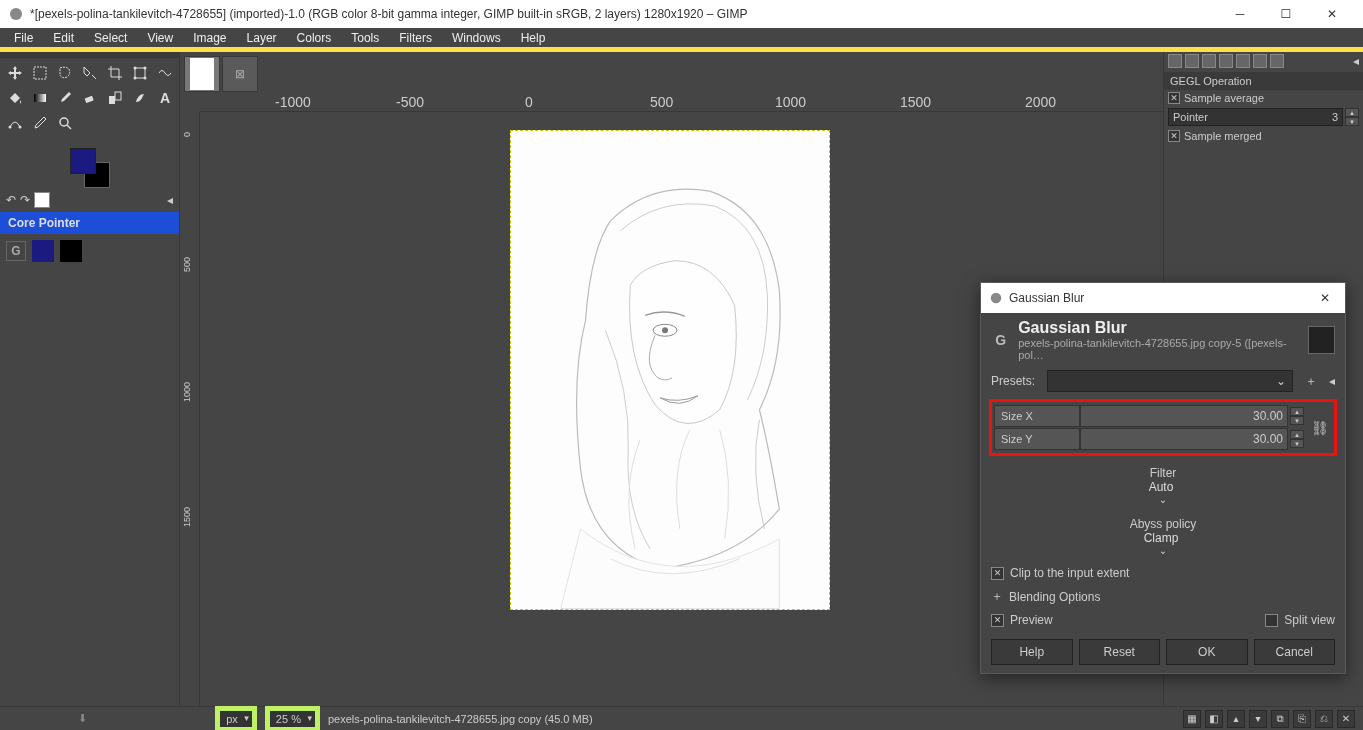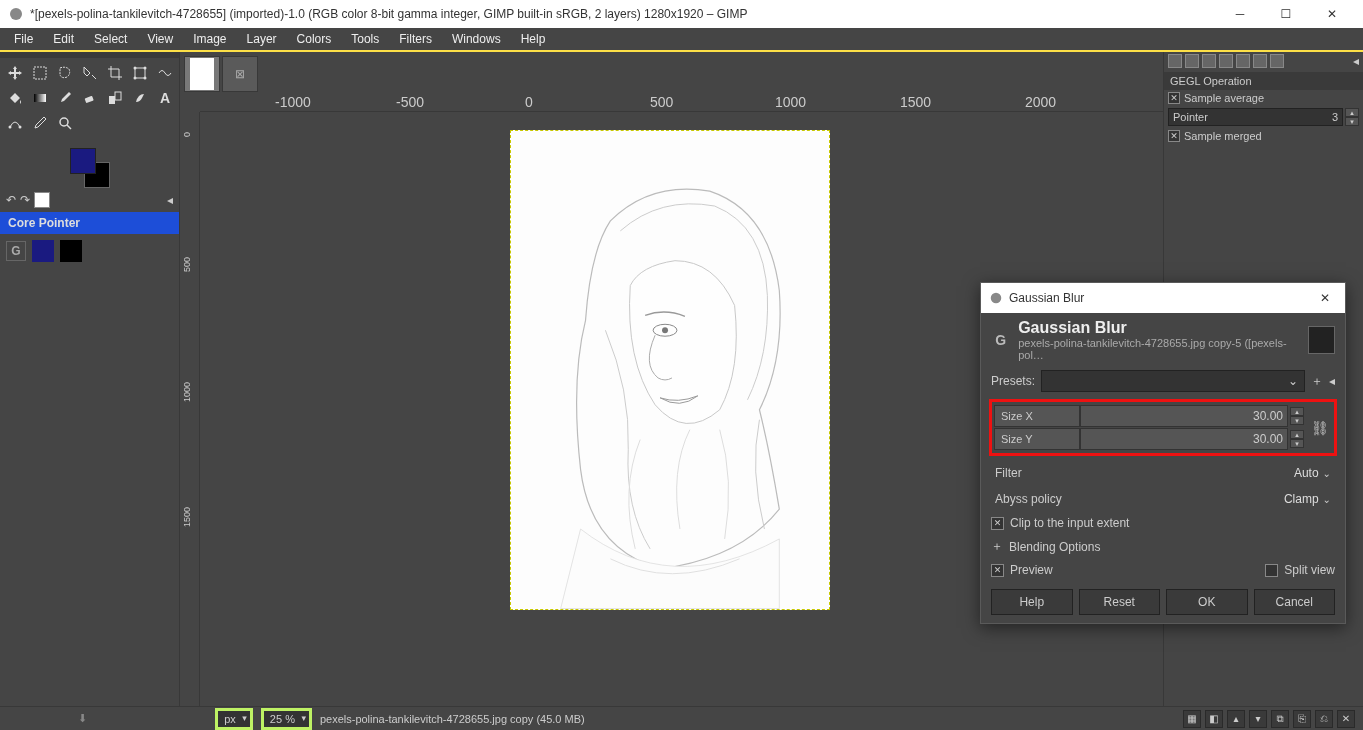--- a/index.html
+++ b/index.html
@@ -5,21 +5,21 @@
 * { margin: 0; padding: 0; box-sizing: border-box; user-select: none; }
 body { font-family: "Segoe UI", Tahoma, sans-serif; font-size: 12px; background: #454545; color: #ccc; width: 1363px; height: 730px; overflow: hidden; position: relative; }
 
 
 .titlebar { height: 28px; background: #fff; color: #333; display: flex; align-items: center; padding: 0 8px; font-size: 12px; }
 .titlebar .logo { width: 16px; height: 16px; margin-right: 6px; color: #666; }
 .titlebar .title { flex: 1; }
 .titlebar .win-btn { width: 46px; height: 28px; display: flex; align-items: center; justify-content: center; color: #333; }
 
 
-.menubar { height: 24px; background: #454545; display: flex; align-items: center; padding: 0 4px; border-bottom: 2px solid #fde047; }
+.menubar { height: 24px; background: #454545; display: flex; align-items: center; padding: 0 4px; border-bottom: 5px solid #fde047; }
 .menubar .menu-item { padding: 3px 10px; color: #eee; cursor: pointer; }
 
 .main-area { display: flex; height: calc(100% - 28px - 24px - 24px); }
 
 
 .toolbox { width: 180px; background: #454545; border-right: 1px solid #383838; display: flex; flex-direction: column; }
 .tool-header { height: 6px; background: #3a3a3a; }
 .tool-grid { padding: 4px; display: grid; grid-template-columns: repeat(7, 22px); gap: 3px; justify-content: start; }
 .tool-btn { width: 22px; height: 22px; display: flex; align-items: center; justify-content: center; color: #ddd; cursor: pointer; border-radius: 2px; }
 .tool-btn svg, .tool-btn span { pointer-events: none; }
@@ -60,43 +60,43 @@
 
 .dialog { position: absolute; left: 980px; top: 282px; width: 366px; background: #454545; border: 1px solid #5a5a5a; box-shadow: 0 4px 16px rgba(0,0,0,0.5); }
 .dlg-title { height: 30px; background: #fff; color: #333; display: flex; align-items: center; padding: 0 8px; font-size: 12px; }
 .dlg-title .dt { flex: 1; }
 .dlg-title .x { width: 24px; text-align: center; cursor: pointer; }
 .dlg-hd { display: flex; align-items: center; padding: 6px 10px; gap: 8px; }
 .dlg-logo { width: 20px; height: 20px; display:flex; align-items:center; justify-content:center; font-weight:bold; font-size:14px; color:#bbb; }
 .dlg-hd-txt h3 { font-size: 16px; color: #eee; font-weight: 600; }
 .dlg-hd-txt .sub { font-size: 11px; color: #aaa; }
 .dlg-hd-thumb { width: 28px; height: 28px; background: #222; border:1px solid #666; margin-left:auto; }
-.dlg-row { display: flex; align-items: center; padding: 3px 10px; gap: 6px; }
+.dlg-row { display: flex; align-items: center; padding: 3px 10px; gap: 12px; }
 .dlg-presets { flex:1; background:#333; border:1px solid #222; height:22px; display:flex; align-items:center; justify-content:flex-end; padding:0 6px; }
 .hl-box { margin: 4px 8px; border: 3px solid #e11; padding: 2px; }
 .size-row { display: flex; align-items: center; height: 22px; margin: 1px 0; }
 .size-lbl { width: 86px; background: #555; height: 100%; display: flex; align-items: center; padding-left: 6px; font-size: 11px; border:1px solid #333; }
 .size-val { flex: 1; background: #555; height: 100%; display: flex; align-items: center; justify-content: flex-end; padding-right: 4px; border:1px solid #333; }
 .spinner { width: 14px; display: flex; flex-direction: column; margin-left: 2px; }
 .spinner div { height: 9px; background: #555; border: 1px solid #333; font-size: 7px; display:flex; align-items:center; justify-content:center; }
 .link-col { width: 24px; display: flex; align-items: center; justify-content: center; }
-.sel-row { display:flex; align-items:center; padding: 6px 14px; }
+.sel-row { display:flex; align-items:center; padding: 6px 14px; flex-direction: column; }
 .sel-row .lbl { flex: 1; }
 .sel-row .val { color:#ddd; margin-right:4px; }
 .sel-row .chev { font-size: 10px; }
 .chk-row { display:flex; align-items:center; padding: 4px 10px; gap:6px; }
 .chk { width:13px; height:13px; border:1px solid #888; background:#333; display:flex; align-items:center; justify-content:center; font-size:9px; }
 .exp-row { display:flex; align-items:center; padding:4px 10px; gap:6px; }
 .dlg-prev-row { display:flex; align-items:center; padding:4px 10px; }
 .dlg-btns { display:flex; gap:6px; padding:8px 10px; }
 .dlg-btn { flex:1; background:#3a3a3a; border:1px solid #222; height:26px; display:flex; align-items:center; justify-content:center; cursor:pointer; font-size:12px; }
 
 
 .statusbar { height: 24px; background: #454545; border-top: 1px solid #383838; display: flex; align-items: center; padding: 0 8px; gap: 8px; font-size: 11px; }
-.status-sel { background:#333; border:3px solid #bef264; padding:2px 14px 2px 6px; position:relative; }
+.status-sel { background:#333; border:5px solid #bef264; padding:2px 14px 2px 6px; position:relative; }
 .status-sel::after { content:"▾"; position:absolute; right:3px; top:2px; font-size:9px; }
 .sb-icons { margin-left:auto; display:flex; gap:4px; }
 .sb-icon { width:18px; height:18px; background:#3a3a3a; border:1px solid #2a2a2a; display:flex; align-items:center; justify-content:center; font-size:10px; cursor:pointer; }
 </style>
 </head>
 <body>
 
 <div class="titlebar">
   <svg class="logo" viewBox="0 0 16 16">
       <circle cx="8" cy="8" r="6" fill="#888"></circle>

